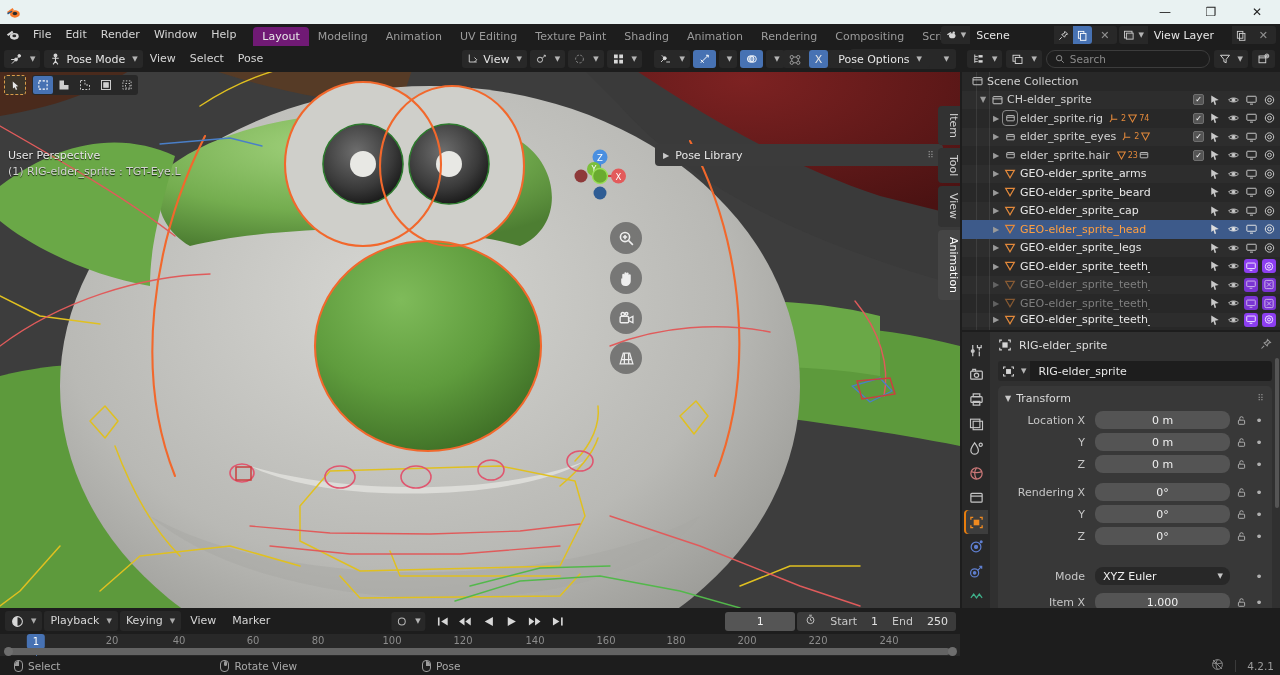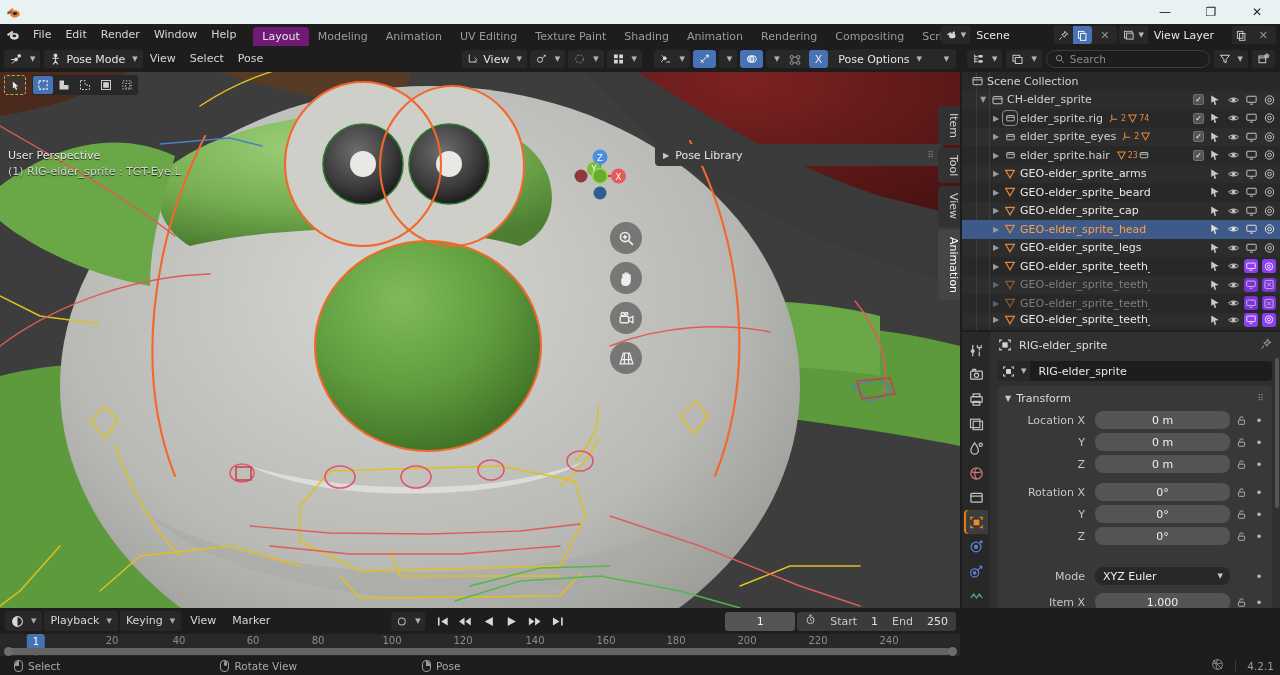--- a/index.html
+++ b/index.html
@@ -1321,21 +1321,21 @@
           <span class="plock">
               <svg width="11" height="11" viewBox="0 0 16 16" fill="none" stroke="#b9b9b9" stroke-width="1.3">
                 <rect x="3.5" y="7.5" width="9" height="6" rx="1"></rect>
                 <path d="M5.5 7.5 V5 a2.5 2.5 0 0 1 5 0"></path>
               </svg>
             </span>
           <span class="pdot">•</span>
         </div>
 
         <div class="prow" style="margin-top:8px">
-          <span class="plabel">Rotation X</span>
+          <span class="plabel">Rendering X</span>
           <span class="pfield">0°</span>
           <span class="plock">
               <svg width="11" height="11" viewBox="0 0 16 16" fill="none" stroke="#b9b9b9" stroke-width="1.3">
                 <rect x="3.5" y="7.5" width="9" height="6" rx="1"></rect>
                 <path d="M5.5 7.5 V5 a2.5 2.5 0 0 1 5 0"></path>
               </svg>
             </span>
           <span class="pdot">•</span>
         </div>
         <div class="prow">

